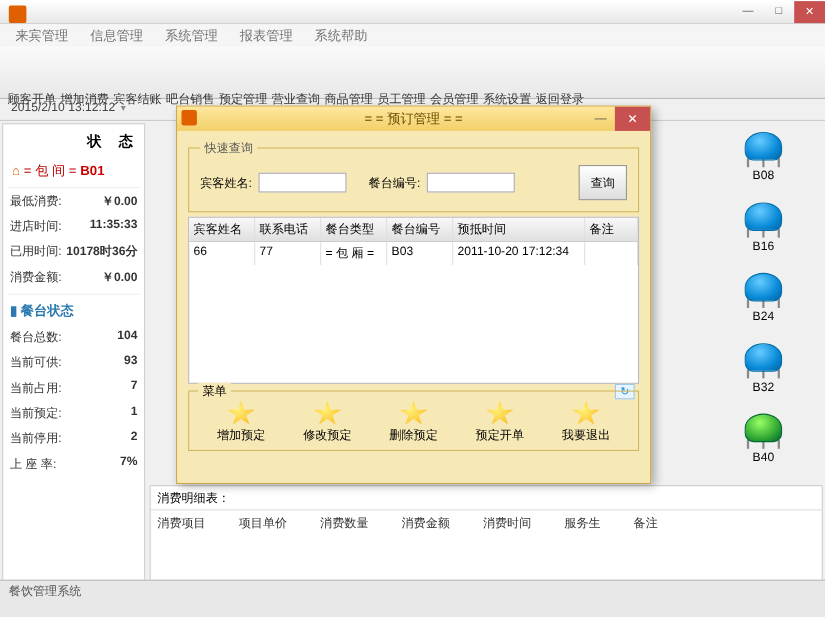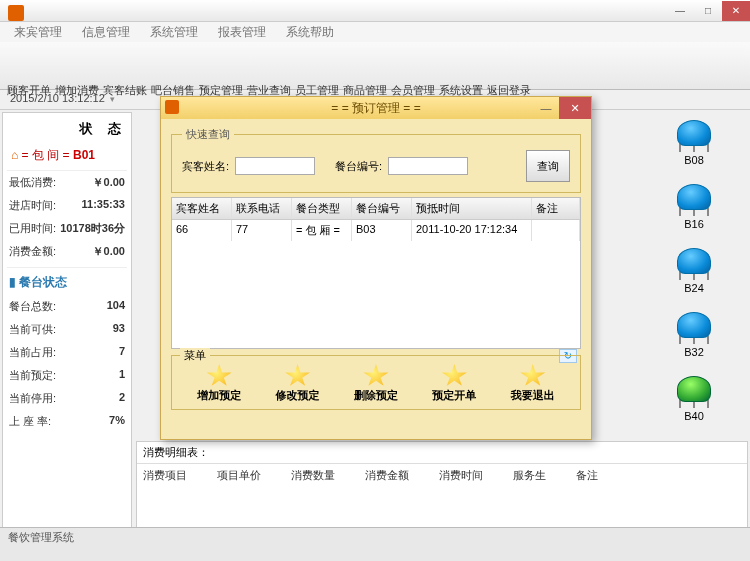--- a/index.html
+++ b/index.html
@@ -54,21 +54,21 @@
 .dialog .search .row { display:flex; align-items:center; gap:6px;}
 .dialog .search input { width:80px; height:18px; border:1px solid #aaa; background:#fff; font-size:11px; padding:0 2px;}
 .dialog .search button { height:32px; padding:0 10px; font-size:11px; background:linear-gradient(#fff,#ddd); border:1px solid #999; cursor:pointer;}
 .dialog .grid { margin:0 10px; background:#fff; border:1px solid #bbb; height:152px; overflow:hidden; font-size:11px;}
 .dialog .grid .ghdr { display:flex; background:linear-gradient(#f8f8f8,#e0e0e0); border-bottom:1px solid #ccc;}
 .dialog .grid .ghdr span, .dialog .grid .grow span { padding:3px 4px; border-right:1px solid #e0e0e0;}
 .dialog .grid .grow { display:flex; }
 .c1{width:60px}.c2{width:60px}.c3{width:60px}.c4{width:60px}.c5{width:120px}.c6{flex:1}
 .dialog .menubox { margin:6px 10px 0; border:1px solid #d0b860; padding:4px 8px 6px; position:relative;}
 .dialog .menubox .lbl { position:absolute; top:-8px; left:8px; background:#f7e9b6; padding:0 4px; font-size:11px;}
-.dialog .menubox .stars { display:flex; justify-content:space-around; padding-top:4px;font-weight:bold;}
+.dialog .menubox .stars { display:flex; justify-content:space-around; padding-top:4px;}
 .dialog .menubox .star { display:flex; flex-direction:column; align-items:center; font-size:11px; cursor:pointer;}
 .dialog .menubox .sico { width:26px; height:24px; background:radial-gradient(circle at 40% 35%, #fff176 0%, #fbc02d 70%); clip-path: polygon(50% 0%, 61% 35%, 98% 35%, 68% 57%, 79% 91%, 50% 70%, 21% 91%, 32% 57%, 2% 35%, 39% 35%); position:relative;}
 .dialog .refresh { position:absolute; right:14px; bottom:76px; width:18px; height:14px; border:1px solid #a0c8e8; background:#e8f4ff; font-size:10px; text-align:center; color:#0a8bd9; cursor:pointer;}
 </style>
 </head>
 <body>
 
 <div class="titlebar">
   <div class="app-icon"></div>
   <div class="winbtn">—</div>
@@ -103,26 +103,26 @@
     </div>
     <div class="toolbtn">
       <div class="ico" style="background:#2e8b8b"></div>
       <span>预定管理</span>
     </div>
     <div class="toolbtn">
       <div class="ico" style="background:#c0392b"></div>
       <span>营业查询</span>
     </div>
     <div class="toolbtn">
+      <div class="ico" style="background:#c0392b"></div>
+      <span>商品管理</span>
+    </div>
+    <div class="toolbtn">
       <div class="ico" style="background:#d4a04a"></div>
       <span>员工管理</span>
-    </div>
-    <div class="toolbtn">
-      <div class="ico" style="background:#c0392b"></div>
-      <span>商品管理</span>
     </div>
     <div class="toolbtn">
       <div class="ico" style="background:#d0a030"></div>
       <span>会员管理</span>
     </div>
     <div class="toolbtn">
       <div class="ico" style="background:#c09820"></div>
       <span>系统设置</span>
     </div>
     <div class="toolbtn">

